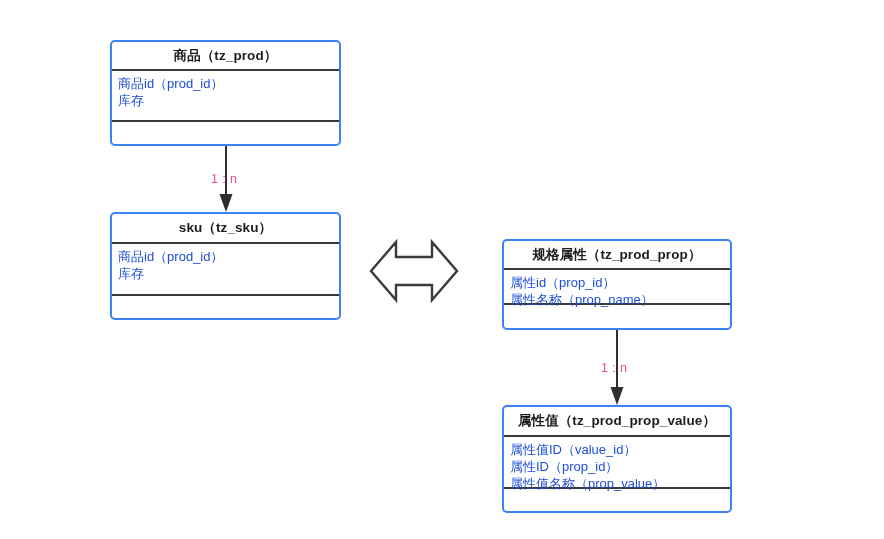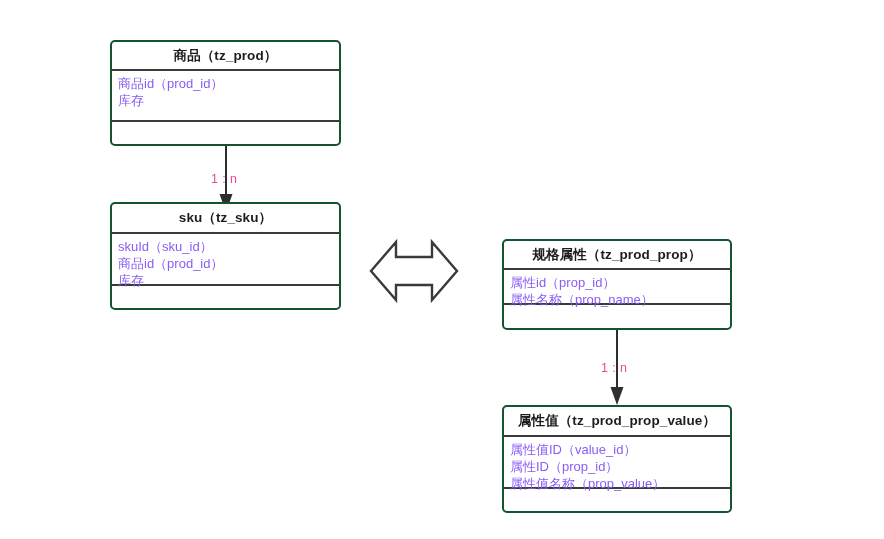--- a/index.html
+++ b/index.html
@@ -22,21 +22,21 @@
     left: 0; top: 0;
     width: 884px;
     height: 539px;
   }
 
   
   .entity {
     position: absolute;
     box-sizing: border-box;
     background: #ffffff;
-    border: 2px solid #14532d;
+    border: 2px solid #3b82f6;
     border-radius: 5px;
     overflow: hidden;
     z-index: 5;
   }
   .entity-title {
     box-sizing: border-box;
     width: 100%;
     text-align: center;
     font-weight: bold;
     color: #1d1d1d;
@@ -49,21 +49,21 @@
     white-space: nowrap;
   }
   .entity-attrs {
     box-sizing: border-box;
     width: 100%;
     border-bottom: 2px solid #3a3a3a;
     padding: 4px 0 5px 6px;
   }
   .attr-row {
     font-size: 13px;
-    color: #8b5cf6;
+    color: #1d4ed8;
     line-height: 17px;
     white-space: nowrap;
     text-align: left;
   }
   .entity-footer {
     box-sizing: border-box;
     width: 100%;
     flex: 1 1 auto;
   }
 
@@ -93,24 +93,23 @@
 
   <div class="entity" style="left:110px; top:40px; width:231px; height:106px; display:flex; flex-direction:column;">
     <div class="entity-title" style="height:29px;">商品（tz_prod）</div>
     <div class="entity-attrs" style="height:51px;">
       <div class="attr-row">商品id（prod_id）</div>
       <div class="attr-row">库存</div>
     </div>
     <div class="entity-footer"></div>
   </div>
 
-  <div class="entity" style="left:110px; top:202px; width:231px; height:108px; display:flex; flex-direction:column;">
+  <div class="entity" style="left:110px; top:212px; width:231px; height:108px; display:flex; flex-direction:column;">
     <div class="entity-title" style="height:30px;">sku（tz_sku）</div>
     <div class="entity-attrs" style="height:52px;">
-      <div class="attr-row">skuId（sku_id）</div>
       <div class="attr-row">商品id（prod_id）</div>
       <div class="attr-row">库存</div>
     </div>
     <div class="entity-footer"></div>
   </div>
 
   <div class="entity" style="left:502px; top:239px; width:230px; height:91px; display:flex; flex-direction:column;">
     <div class="entity-title" style="height:29px;">规格属性（tz_prod_prop）</div>
     <div class="entity-attrs" style="height:35px;">
       <div class="attr-row">属性id（prop_id）</div>

